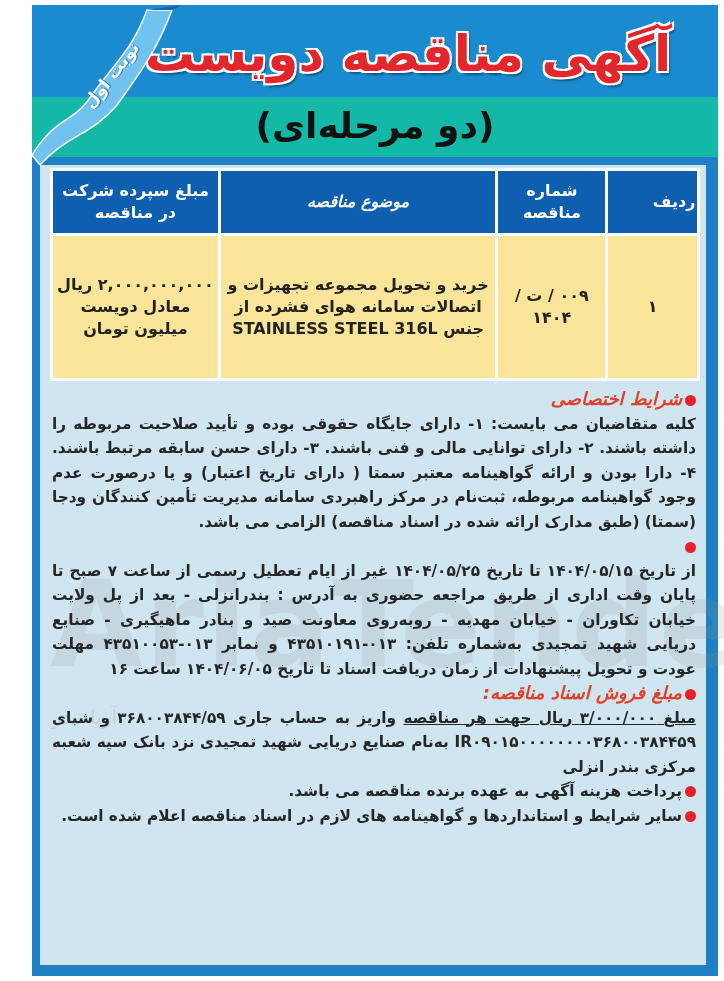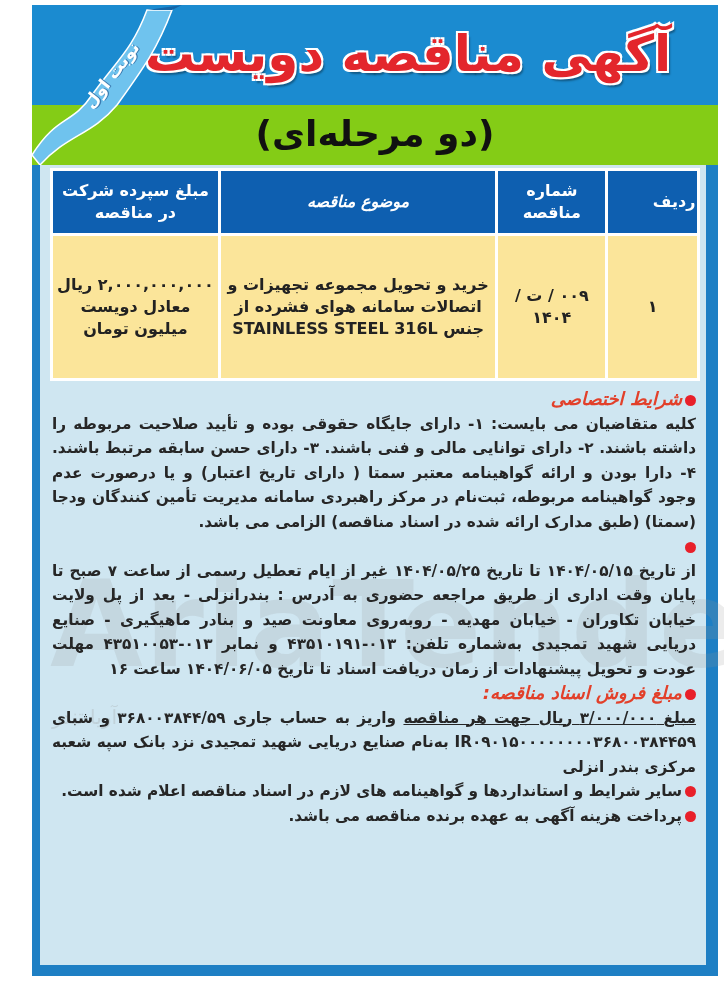--- a/index.html
+++ b/index.html
@@ -12,22 +12,22 @@
       position: absolute; left: 0; top: 0; width: 686px; height: 100px;
       background: #1b8bd0;
     }
     .title {
       position: absolute; right: 30px; top: 14px; width: 560px; text-align: center;
       font-family: "DejaVu Sans", sans-serif; font-weight: bold; font-size: 50px;
       color: #e3262c; direction: rtl; line-height: 70px;
       text-shadow: 2px 2px 0 #ffffff, -2px -2px 0 #ffffff, 2px -2px 0 #ffffff, -2px 2px 0 #ffffff, 3px 4px 2px rgba(0,0,0,0.35);
     }
     .header-sub {
-      position: absolute; left: 0; top: 100px; width: 686px; height: 60px;
-      background: #84cc16;
+      position: absolute; left: 0; top: 92px; width: 686px; height: 60px;
+      background: #14b8a6;
     }
     .subtitle {
       position: absolute; left: 0; right: 0; top: 6px; text-align: center;
       font-weight: bold; font-size: 36px; color: #111111; direction: rtl; line-height: 46px;
     }
     .ribbon {
       position: absolute; left: 0; top: 0; width: 155px; height: 150px;
     }
     .ribbon-text {
       position: absolute; left: 40px; top: 60px; transform: rotate(-52deg);
@@ -131,20 +131,20 @@
         <span class="bullet"></span>
       </span>
       <span class="para">از تاریخ ۱۴۰۴/۰۵/۱۵ تا تاریخ ۱۴۰۴/۰۵/۲۵ غیر از ایام تعطیل رسمی از ساعت ۷ صبح تا پایان وقت اداری از طریق مراجعه حضوری به آدرس : بندرانزلی - بعد از پل ولایت خیابان تکاوران - خیابان مهدیه - روبه‌روی معاونت صید و بنادر ماهیگیری - صنایع دریایی شهید تمجیدی به‌شماره تلفن: ۰۱۳-۴۳۵۱۰۱۹۱ و نمابر ۰۱۳-۴۳۵۱۰۰۵۳ مهلت عودت و تحویل پیشنهادات از زمان دریافت اسناد تا تاریخ ۱۴۰۴/۰۶/۰۵ ساعت ۱۶</span>
 
       <span class="section-title">
         <span class="bullet"></span><span>مبلغ فروش اسناد مناقصه:</span>
       </span>
       <span class="para"><span class="underlined">مبلغ ۳/۰۰۰/۰۰۰ ریال جهت هر مناقصه</span><span> واریز به حساب جاری ۳۶۸۰۰۳۸۴۴/۵۹ و شبای IR۰۹۰۱۵۰۰۰۰۰۰۰۰۳۶۸۰۰۳۸۴۴۵۹ به‌نام صنایع دریایی شهید تمجیدی نزد بانک سپه شعبه مرکزی بندر انزلی</span></span>
 
       <span class="para">
-        <span class="bullet"></span><span>سایر شرایط و استانداردها و گواهینامه های لازم در اسناد مناقصه اعلام شده است.</span>
+        <span class="bullet"></span><span>پرداخت هزینه آگهی به عهده برنده مناقصه می باشد.</span>
       </span>
       <span class="para">
-        <span class="bullet"></span><span>پرداخت هزینه آگهی به عهده برنده مناقصه می باشد.</span>
+        <span class="bullet"></span><span>سایر شرایط و استانداردها و گواهینامه های لازم در اسناد مناقصه اعلام شده است.</span>
       </span>
     </div>
   </div>
 </div>
 
 </body></html>

